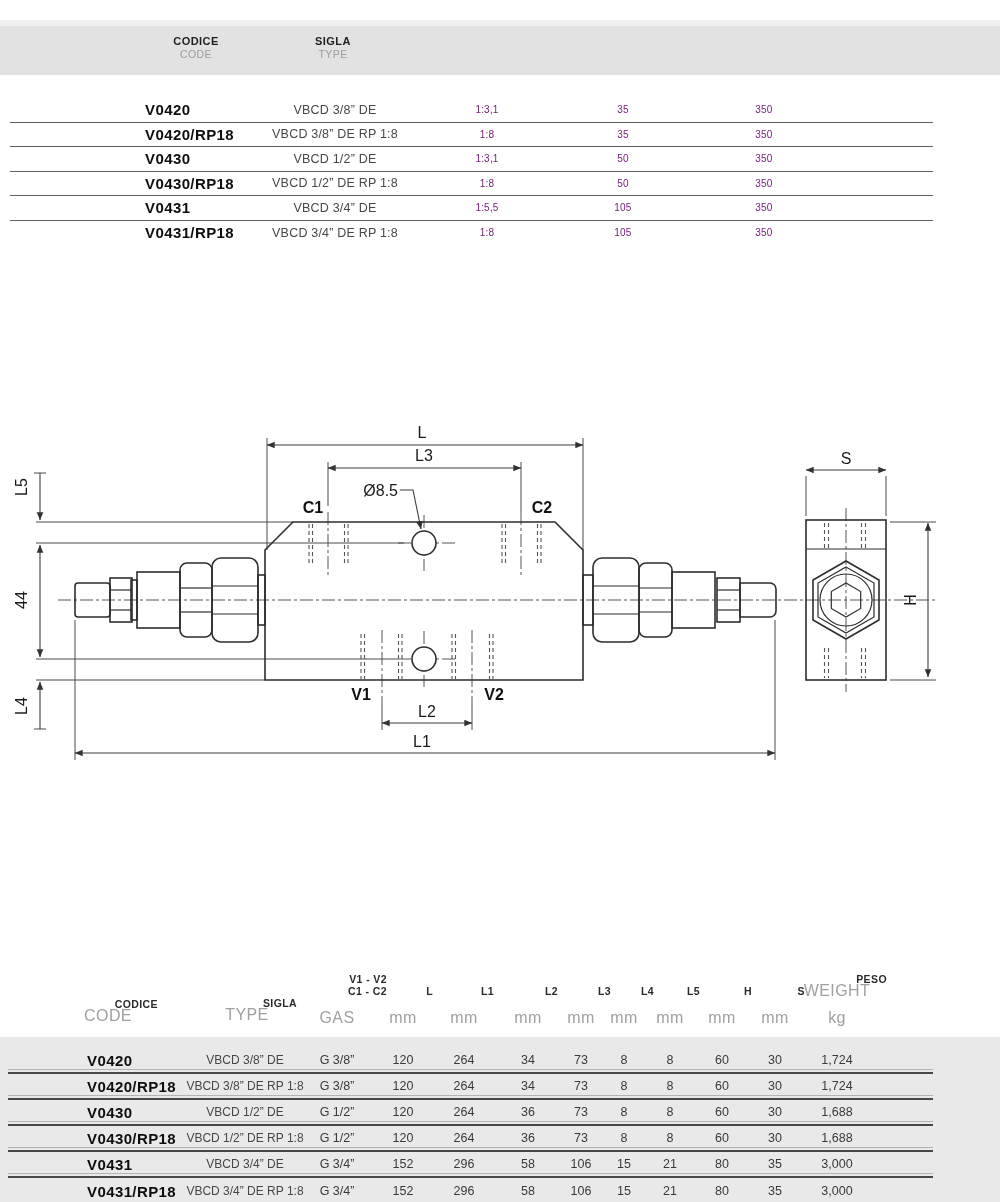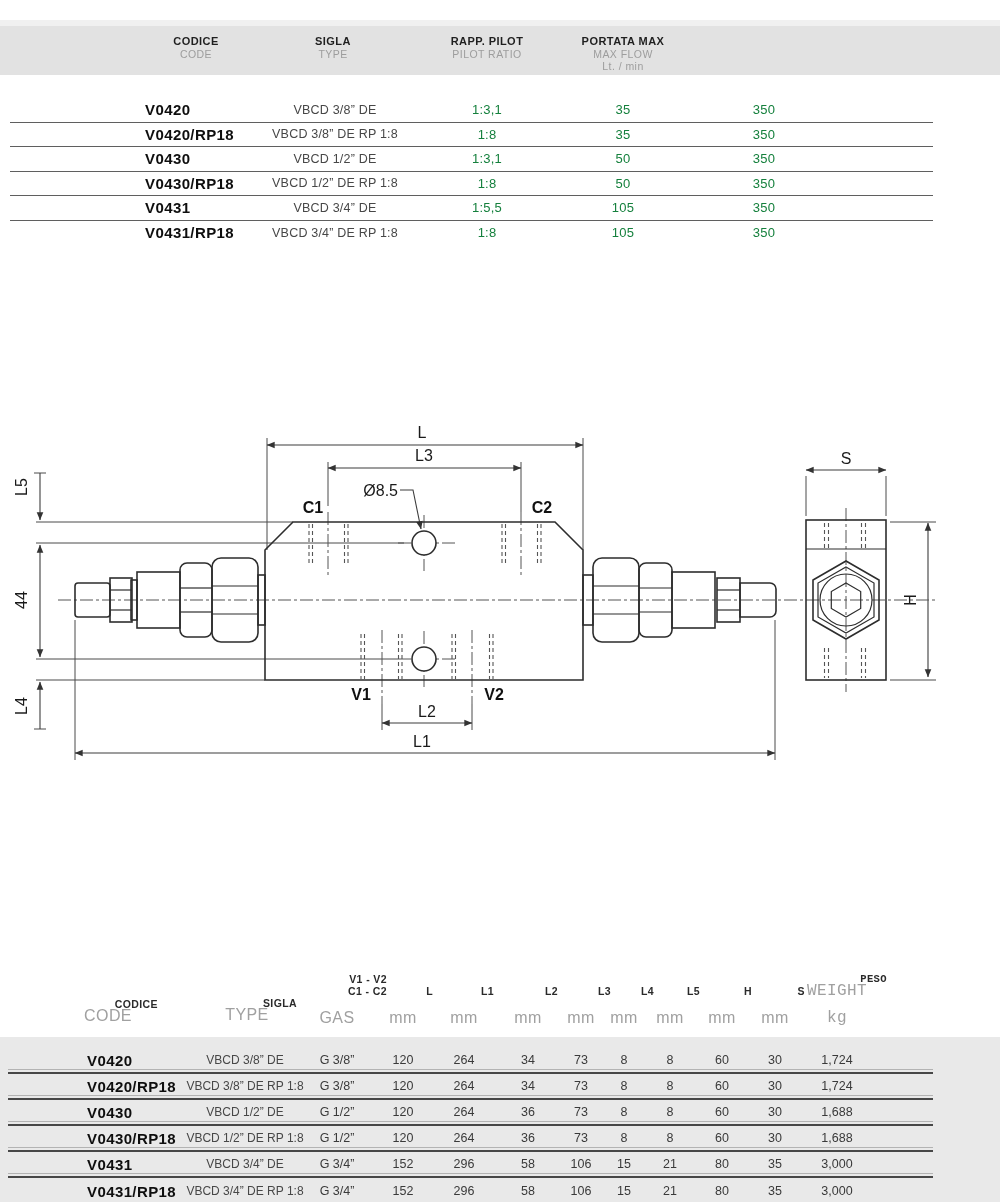--- a/index.html
+++ b/index.html
@@ -10,21 +10,21 @@
   #topstrip{top:0;left:0;width:1000px;height:6px;background:#f0f0f0;}
   #topband{top:6px;left:0;width:1000px;height:49px;background:#e2e2e2;}
   .hb{position:absolute;text-align:center;line-height:12.5px;}
   .h1{font-size:11px;color:#1f1f1f;letter-spacing:.45px;font-weight:700;}
   .h2{font-size:10.5px;color:#9d9d9d;letter-spacing:.45px;}
   
   #spec{left:10px;top:78px;width:923px;}
   .spec-row{position:relative;height:24.5px;box-sizing:border-box;}
   .spec-row.b{border-bottom:1.8px solid #5f5f5f;}
   .sc{position:absolute;top:0;height:100%;display:flex;align-items:center;
-      justify-content:center;font-size:13px;color:#15803d;letter-spacing:.2px;}
+      justify-content:center;font-size:10px;color:#701a75;letter-spacing:.2px;}
   .sc.code{justify-content:flex-start;font-weight:700;font-size:15px;color:#0e0e0e;letter-spacing:.4px;}
   .sc.sig{font-size:12.5px;color:#474747;}
   
   #botband{top:1017px;left:0;width:1000px;height:185px;background:#e9e9e9;}
   
   .bh{font-size:10.5px;color:#2a2a2a;letter-spacing:.4px;font-weight:700;line-height:12px;text-align:right;}
   .bhu{font-size:16px;color:#a0a0a0;letter-spacing:.4px;line-height:12px;}
   
   #dims{left:8px;top:1028px;width:925px;}
   .dim-row{position:relative;height:26px;box-sizing:border-box;}
@@ -51,29 +51,20 @@
 
 <div class="abs" id="topstrip"></div>
 <div class="abs" id="topband">
   <div class="hb" style="left:96px;top:9px;width:200px;">
     <div class="h1">CODICE</div>
     <div class="h2">CODE</div>
   </div>
   <div class="hb" style="left:233px;top:9px;width:200px;">
     <div class="h1">SIGLA</div>
     <div class="h2">TYPE</div>
-  </div>
-  <div class="hb" style="left:387px;top:9px;width:200px;">
-    <div class="h1">RAPP. PILOT</div>
-    <div class="h2">PILOT RATIO</div>
-  </div>
-  <div class="hb" style="left:523px;top:9px;width:200px;">
-    <div class="h1">PORTATA MAX</div>
-    <div class="h2">MAX FLOW</div>
-    <div class="h2">Lt. / min</div>
   </div>
 </div>
 
 <div class="abs" id="spec">
   <div class="spec-row b">
     <div class="sc code" style="left:135px;width:180px;">V0420</div>
     <div class="sc sig" style="left:205px;width:240px;">VBCD 3/8” DE</div>
     <div class="sc" style="left:397px;width:160px;">1:3,1</div>
     <div class="sc" style="left:533px;width:160px;">35</div>
     <div class="sc" style="left:674px;width:160px;">350</div>
@@ -297,21 +288,21 @@
     <div class="bhu" style="margin-top:15px;">mm</div>
   </div>
   <div class="abs" style="left:692px;top:965px;width:60px;text-align:center;">
     <div class="bh">H</div>
     <div class="bhu" style="margin-top:15px;">mm</div>
   </div>
   <div class="abs" style="left:745px;top:965px;width:60px;text-align:center;">
     <div class="bh">S</div>
     <div class="bhu" style="margin-top:15px;">mm</div>
   </div>
-  <div class="abs" style="left:787px;top:953px;width:100px;text-align:center;font-family:Liberation Mono, monospace;">
+  <div class="abs" style="left:787px;top:953px;width:100px;text-align:center;">
     <div class="bh">PESO</div>
     <div class="bhu">WEIGHT</div>
     <div class="bhu" style="margin-top:15px;">kg</div>
   </div>
 </div>
 
 <div class="abs" id="botband"></div>
 <div class="abs" id="dims">
   <div class="dim-row b">
     <div class="dc code" style="left:79px;width:180px;">V0420</div>

